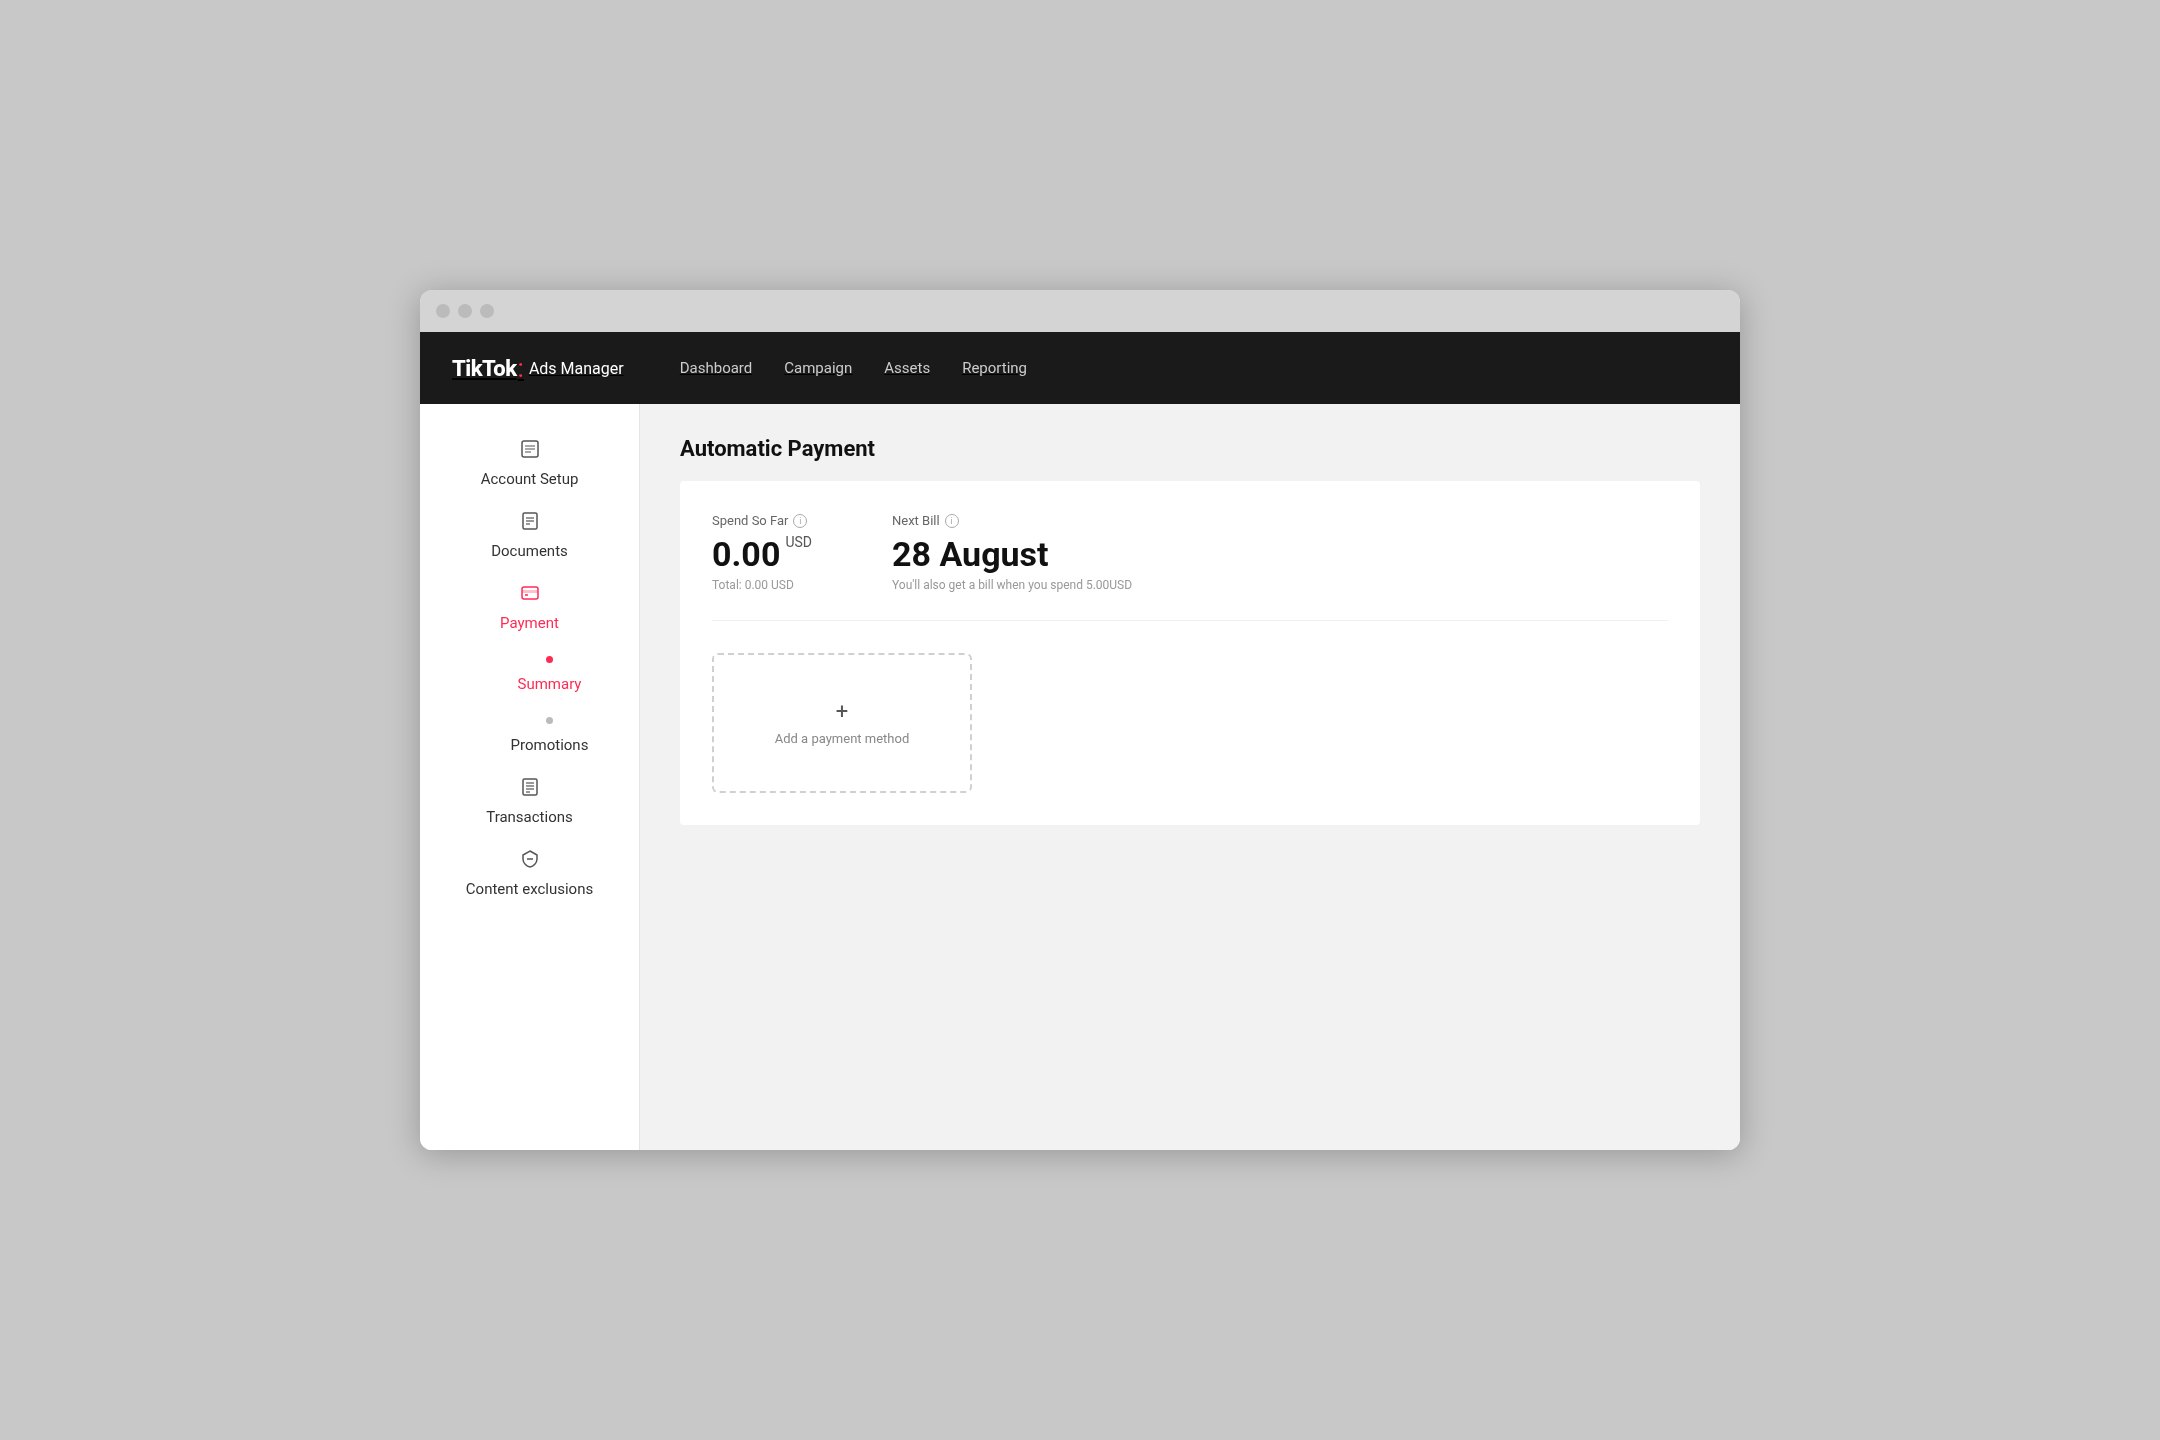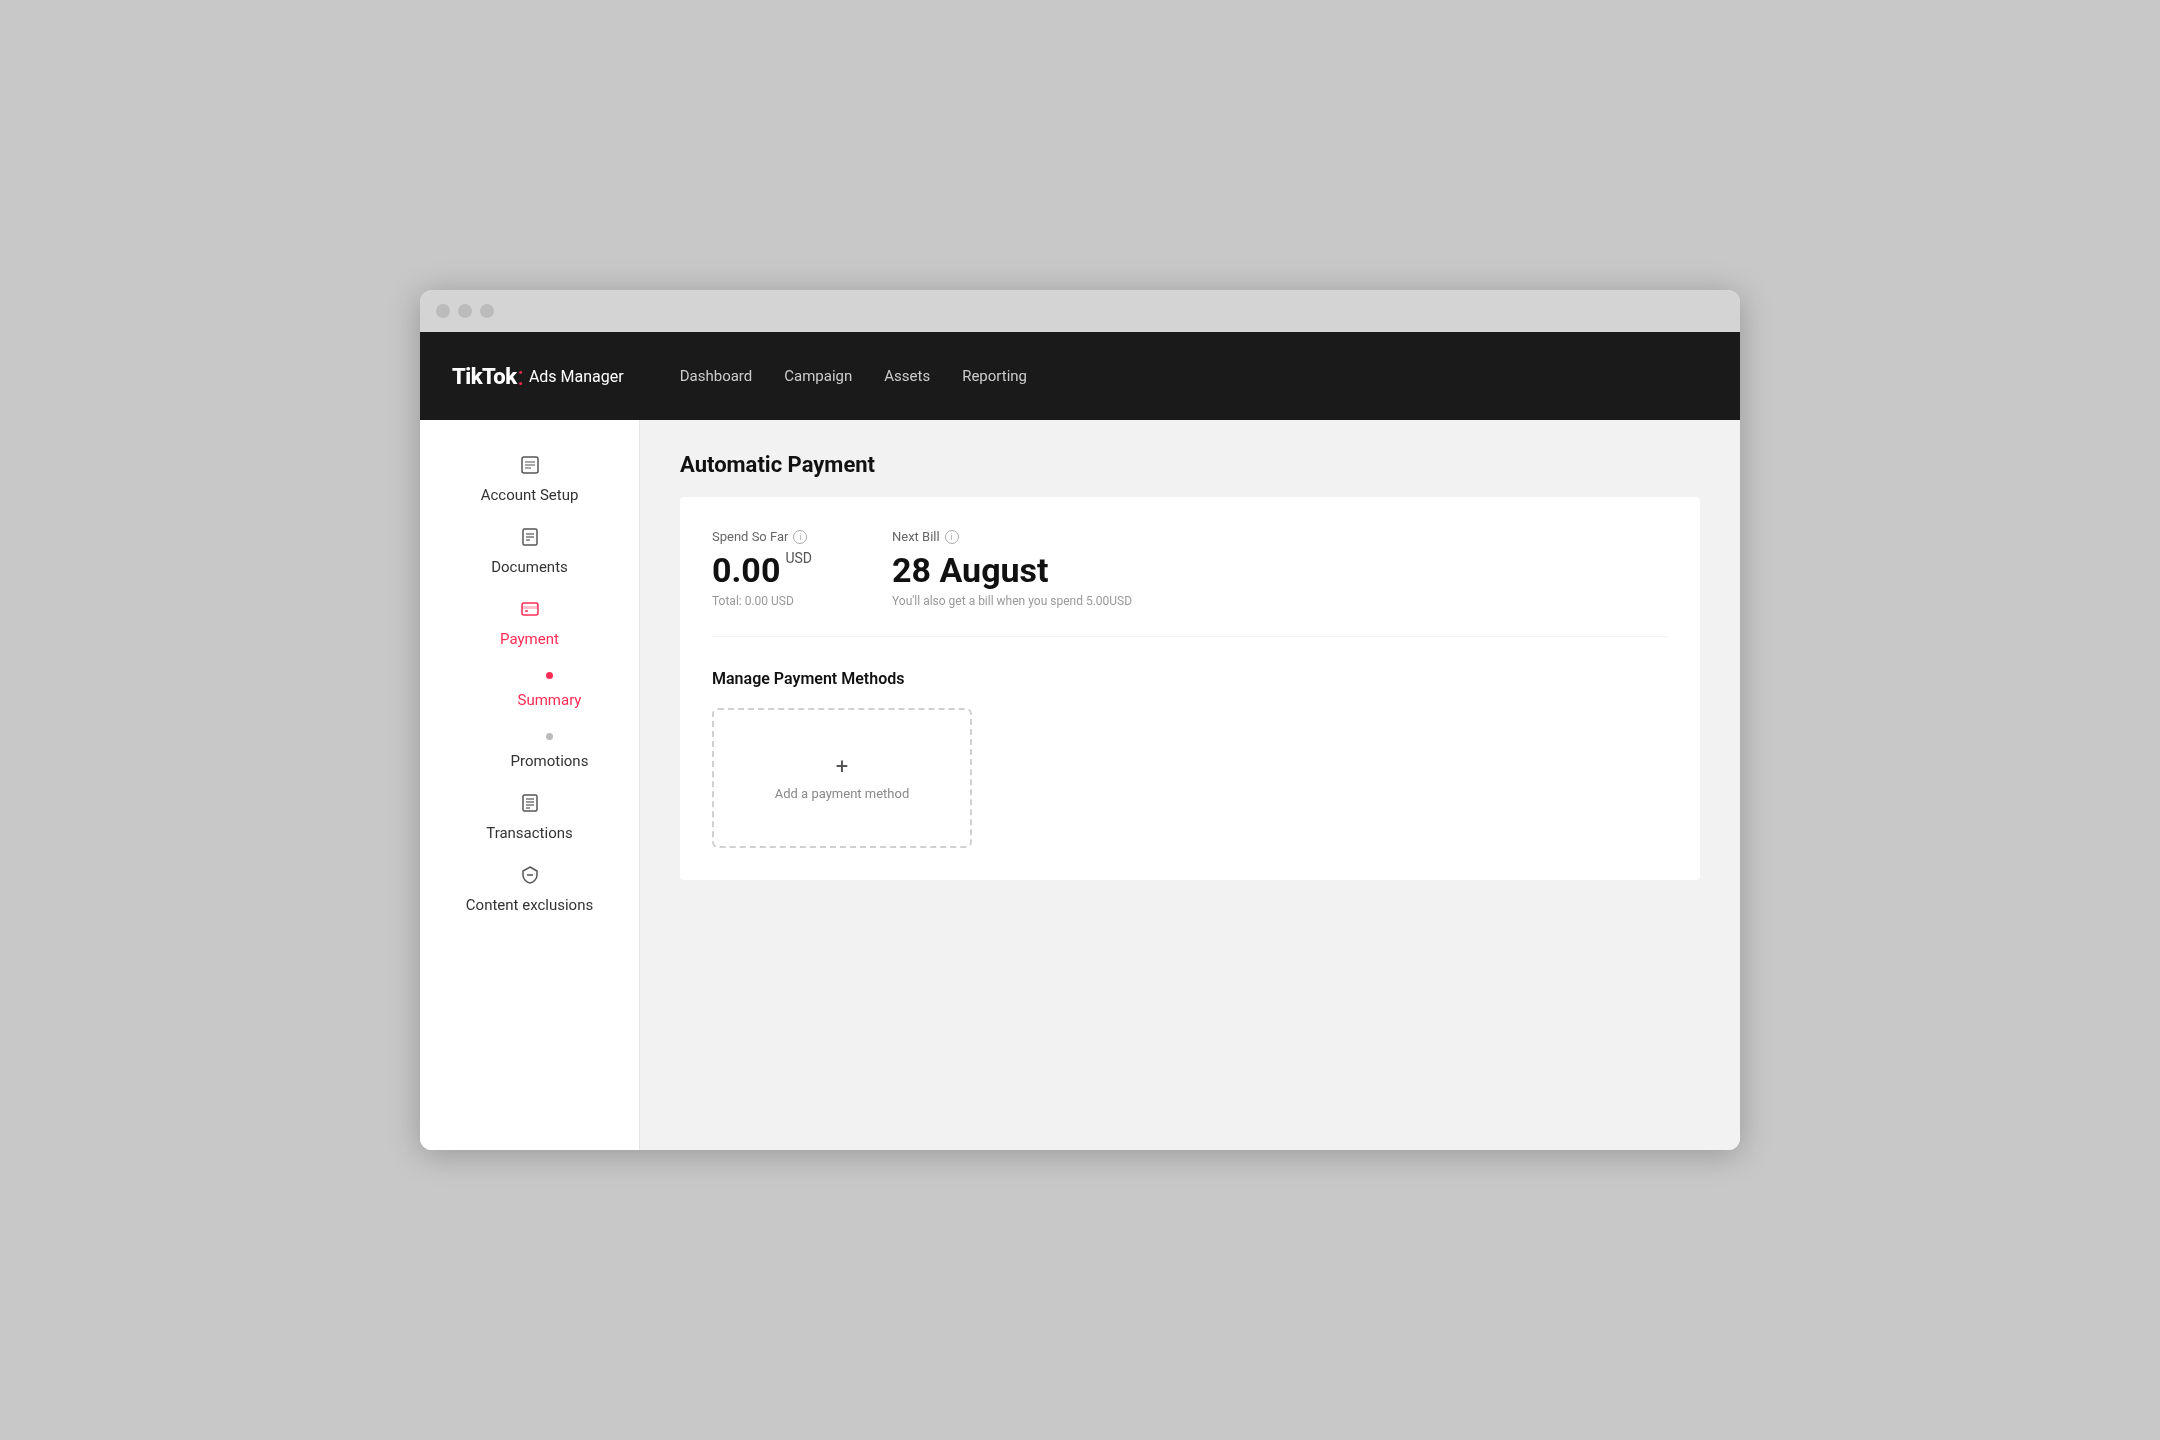--- a/index.html
+++ b/index.html
@@ -43,26 +43,27 @@
     .app-shell {
       flex: 1;
       display: flex;
       flex-direction: column;
       background: #f2f2f2;
     }
 
     
     .topnav {
       background: #1a1a1a;
-      height: 88px;
+      height: 72px;
       display: flex;
       align-items: center;
       padding: 0 32px;
       gap: 40px;
       flex-shrink: 0;
+      text-decoration: underline;
     }
 
     .logo-area {
       display: flex;
       align-items: center;
       gap: 0;
       margin-right: 16px;
     }
 
     .logo-tiktok {
@@ -396,21 +397,20 @@
               <div class="billing-label">
                 <span>Next Bill</span>
                 <span class="info-icon">i</span>
               </div>
               <div class="billing-date">28 August</div>
               <div class="billing-sub">You'll also get a bill when you spend 5.00USD</div>
             </div>
           </div>
 
           <div>
-            <h2 class="section-title">Manage Payment Methods</h2>
             <div class="payment-add-card">
               <span class="plus-icon">+</span>
               <span class="add-label">Add a payment method</span>
             </div>
           </div>
         </div>
       </main>
     </div>
   </div>
 </div>

